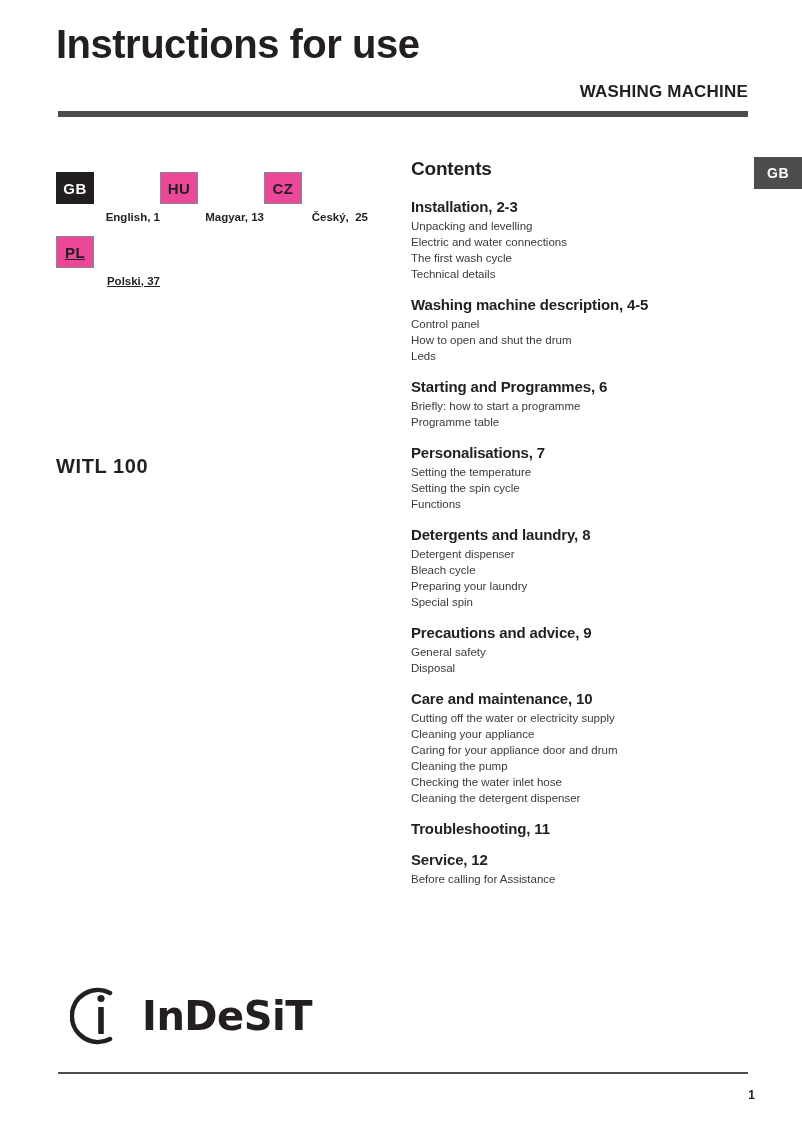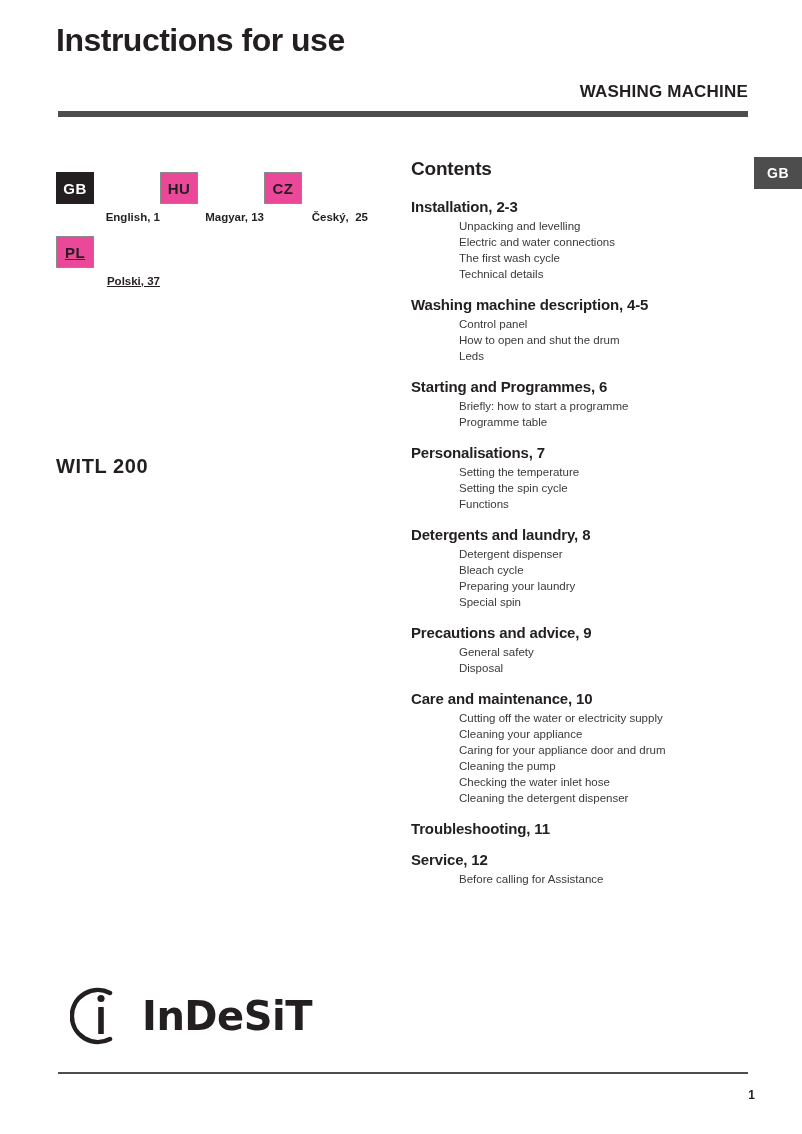--- a/index.html
+++ b/index.html
@@ -14,21 +14,21 @@
     font-family: "Liberation Sans", sans-serif;
     color: #231f20;
     overflow: hidden;
   }
 
   
   #doc-title {
     position: absolute;
     left: 56px;
     top: 22px;
-    font-size: 32px;
+    font-size: 40px;
     font-weight: bold;
     letter-spacing: -0.5px;
     color: #231f20;
   }
   #appliance-type {
     position: absolute;
     right: 54px;
     top: 82px;
     font-size: 17px;
     font-weight: bold;
@@ -136,21 +136,20 @@
     font-weight: bold;
     letter-spacing: -0.15px;
     color: #231f20;
     margin-bottom: 3px;
   }
   .toc-item {
     font-size: 11.5px;
     line-height: 16px;
     color: #3a3a3a;
     font-weight: normal;
-    margin-left: 48px;
   }
 
   
   #logo {
     position: absolute;
     left: 70px;
     top: 985px;
     display: flex;
     align-items: center;
   }
@@ -207,21 +206,21 @@
     </div>
   </div>
   <div class="lang-row second">
     <div class="lang-item">
       <div class="lang-badge outline">PL</div>
       <div class="lang-caption">Polski, 37</div>
     </div>
   </div>
 </div>
 
-<div id="model-name">WITL 200</div>
+<div id="model-name">WITL 100</div>
 
 <div id="contents">
   <div id="contents-title">Contents</div>
   <div id="toc-sections">
       <div class="toc-section">
         <div class="toc-heading">Installation, 2-3</div>
         <div class="toc-item">Unpacking and levelling</div>
         <div class="toc-item">Electric and water connections</div>
         <div class="toc-item">The first wash cycle</div>
         <div class="toc-item">Technical details</div>

